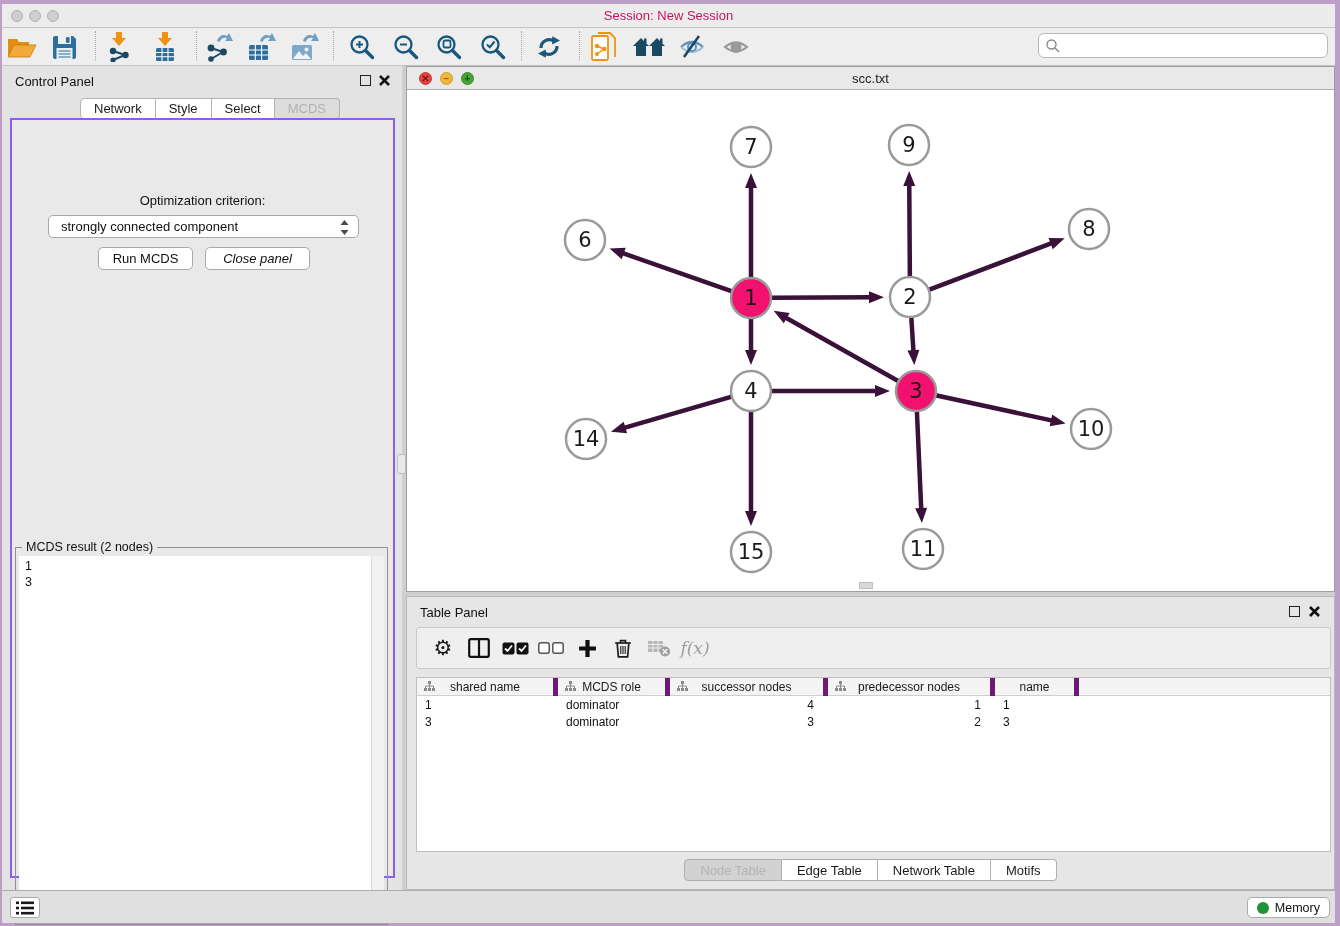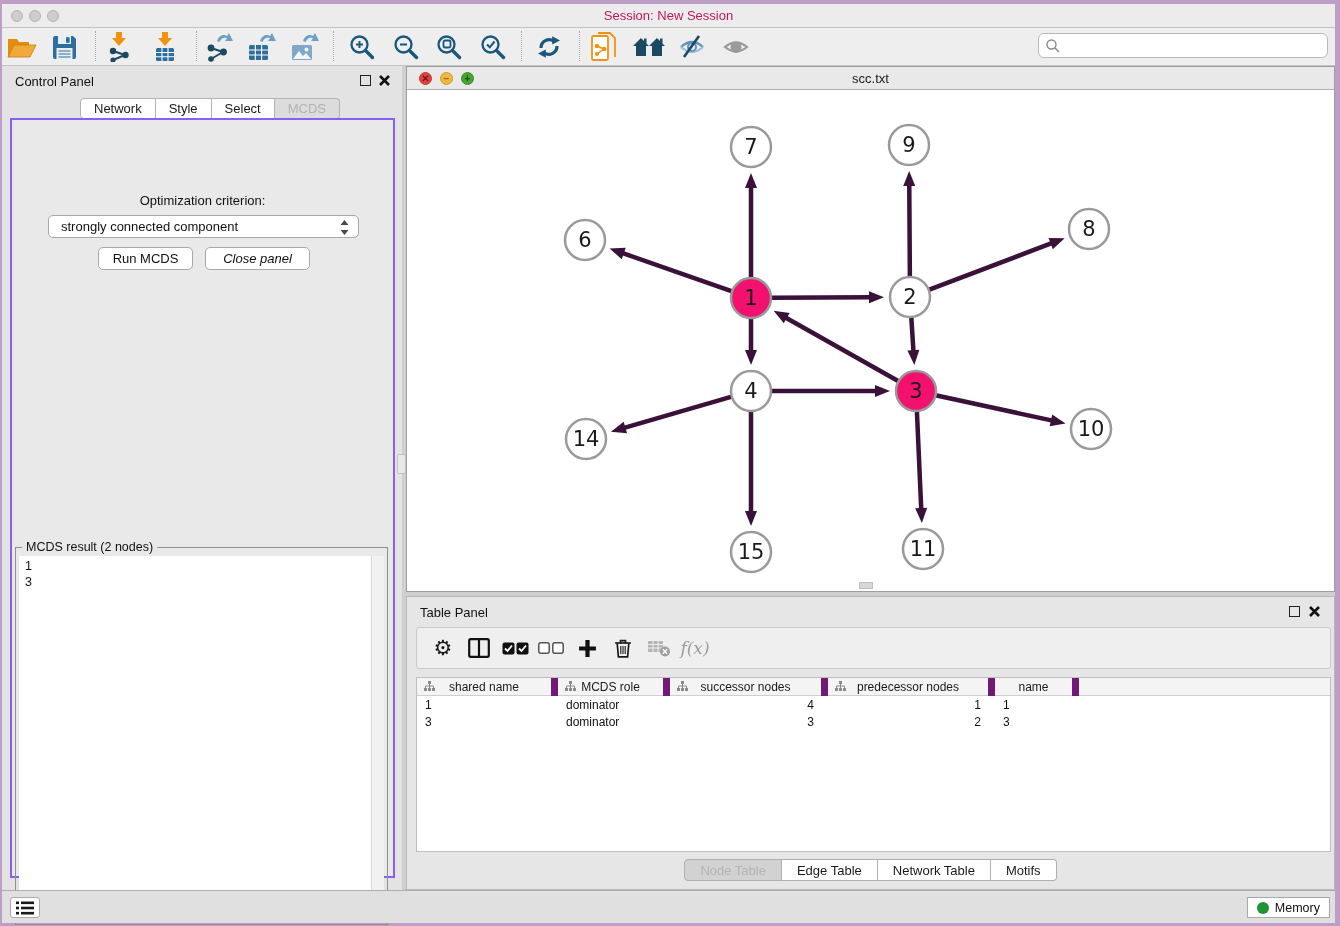--- a/index.html
+++ b/index.html
@@ -54,35 +54,35 @@
   #h-grip { position:absolute; left:452px; bottom:2px; width:14px; height:7px; background:#D8D8D8; border:1px solid #BFBFBF; }
 
   
   #table-panel { position:absolute; left:404px; top:592px; width:929px; height:294px; background:#E6E6E6; border:1px solid #B9B9B9; }
   #tp-title { position:absolute; left:13px; top:8px; font-size:13px; color:#111; }
   #tp-toolbar { position:absolute; left:9px; top:30px; width:915px; height:42px; background:#EFEFEF; border:1px solid #C9C9C9; border-radius:3px; display:flex; align-items:center; }
   .tp-ic { display:flex; align-items:center; justify-content:center; width:36px; height:36px; }
   #fx-label { font-family:"DejaVu Serif", serif; font-style:italic; font-size:17px; color:#9C9C9C; }
   #tp-table { position:absolute; left:9px; top:80px; width:915px; height:175px; background:#fff; border:1px solid #BFBFBF; }
   #tp-head { display:flex; height:18px; background:#F4F4F4; border-bottom:1px solid #CFCFCF; }
-  .th-cell { position:relative; height:18px; border-right:7px solid #701a75; display:flex; align-items:center; justify-content:center; font-size:12px; color:#1A1A1A; }
+  .th-cell { position:relative; height:18px; border-right:5px solid #701a75; display:flex; align-items:center; justify-content:center; font-size:12px; color:#1A1A1A; }
   .th-icon { position:absolute; left:7px; top:3px; }
   .tp-row { display:flex; height:17px; background:#fff; }
   .td-cell { height:17px; font-size:12px; color:#111; display:flex; align-items:center; padding:0 8px; }
   .td-cell.right { justify-content:flex-end; padding-right:14px; }
   #tp-tabs { position:absolute; left:0; width:100%; bottom:8px; display:flex; justify-content:center; }
   .tp-tab { height:22px; line-height:21px; padding:0 15px; background:#FFFFFF; border:1px solid #AFAFAF; border-left:none; font-size:13px; color:#1A1A1A; }
   .tp-tab:first-child { border-left:1px solid #AFAFAF; border-radius:4px 0 0 4px; }
   .tp-tab:last-child { border-radius:0 4px 4px 0; }
   .tp-tab.active { background:#D2D2D2; color:#B4B4B4; }
 
   
   #statusbar { position:absolute; left:0; bottom:0; width:1333px; height:33px; background:#E0E0E0; border-top:1px solid #ADADAD; }
   #list-btn { position:absolute; left:8px; top:6px; width:30px; height:21px; background:#fff; border:1px solid #A9A9A9; border-radius:3px; display:flex; align-items:center; justify-content:center; }
-  #memory-btn { position:absolute; right:5px; top:6px; height:21px; background:#fff; border:1px solid #A9A9A9; border-radius:0; display:flex; align-items:center; padding:0 9px; font-size:12.5px; color:#111; }
+  #memory-btn { position:absolute; right:5px; top:6px; height:21px; background:#fff; border:1px solid #A9A9A9; border-radius:5px; display:flex; align-items:center; padding:0 9px; font-size:12.5px; color:#111; }
   #memory-dot { width:12px; height:12px; border-radius:50%; background:#1E9434; margin-right:6px; }
 </style>
 </head>
 <body>
 
 <div id="frame">
 <div id="win">
 
   <div id="titlebar">
     <div class="tl-dot" style="left:9px"></div>

